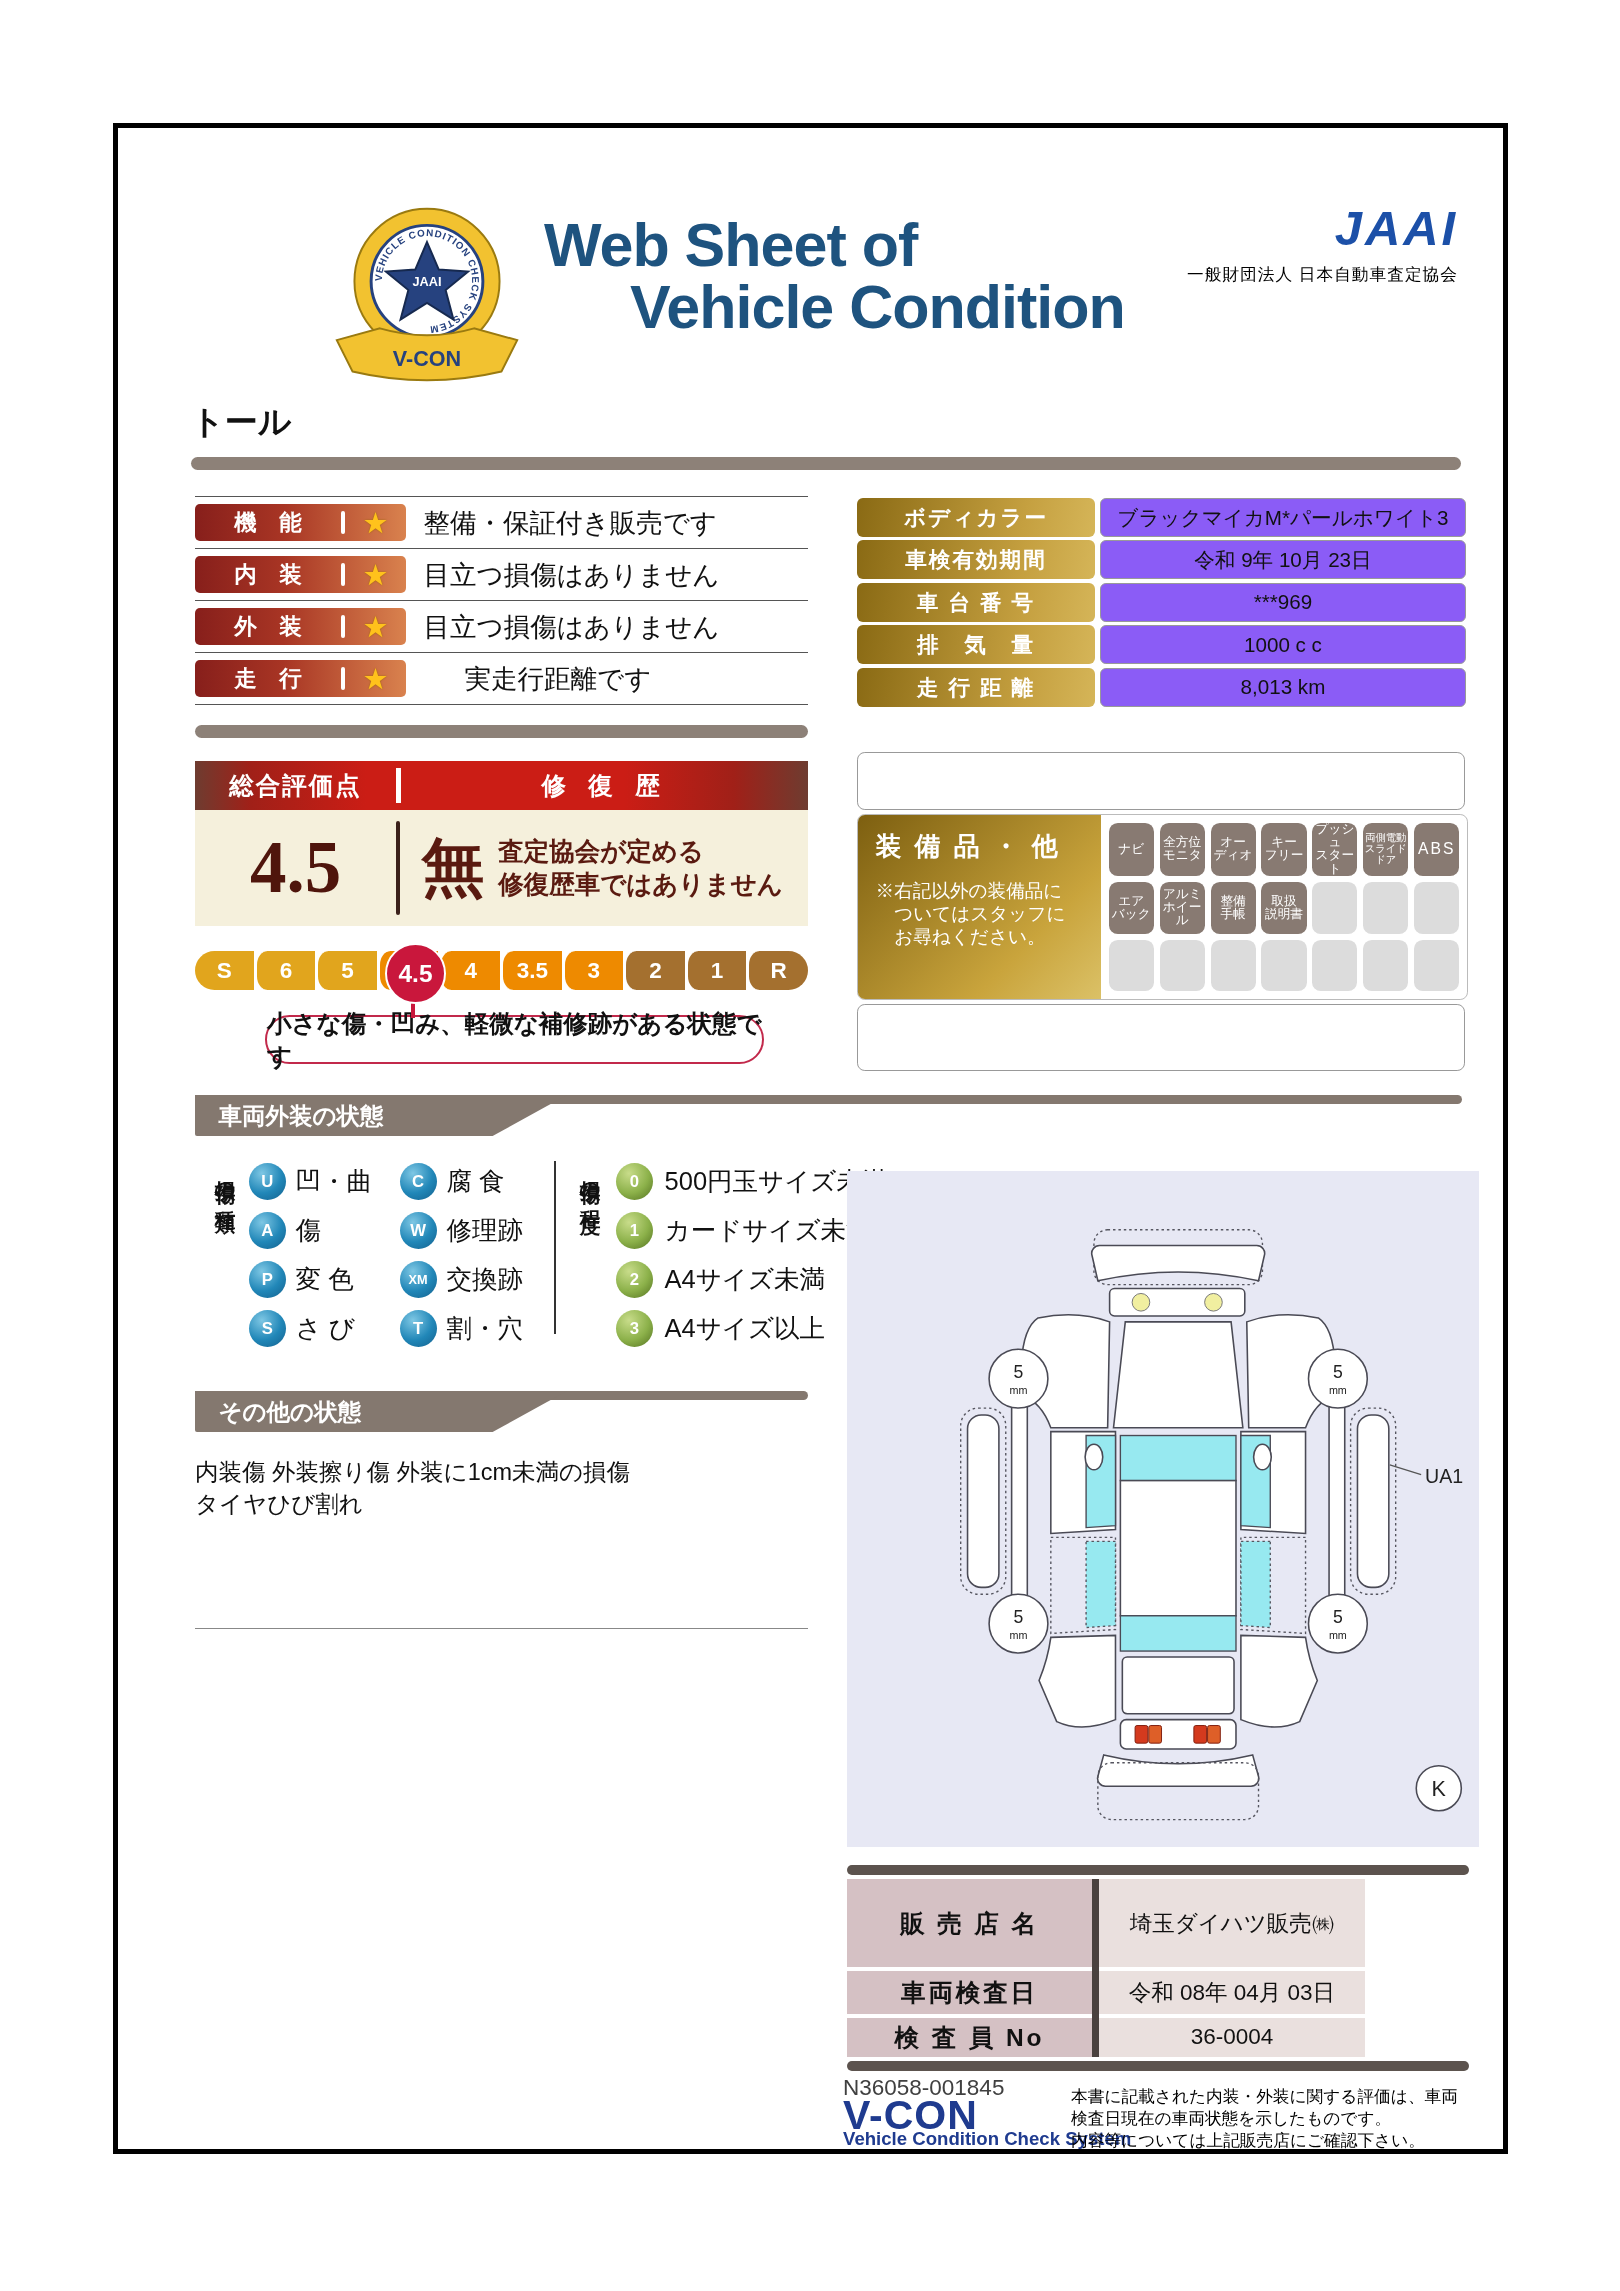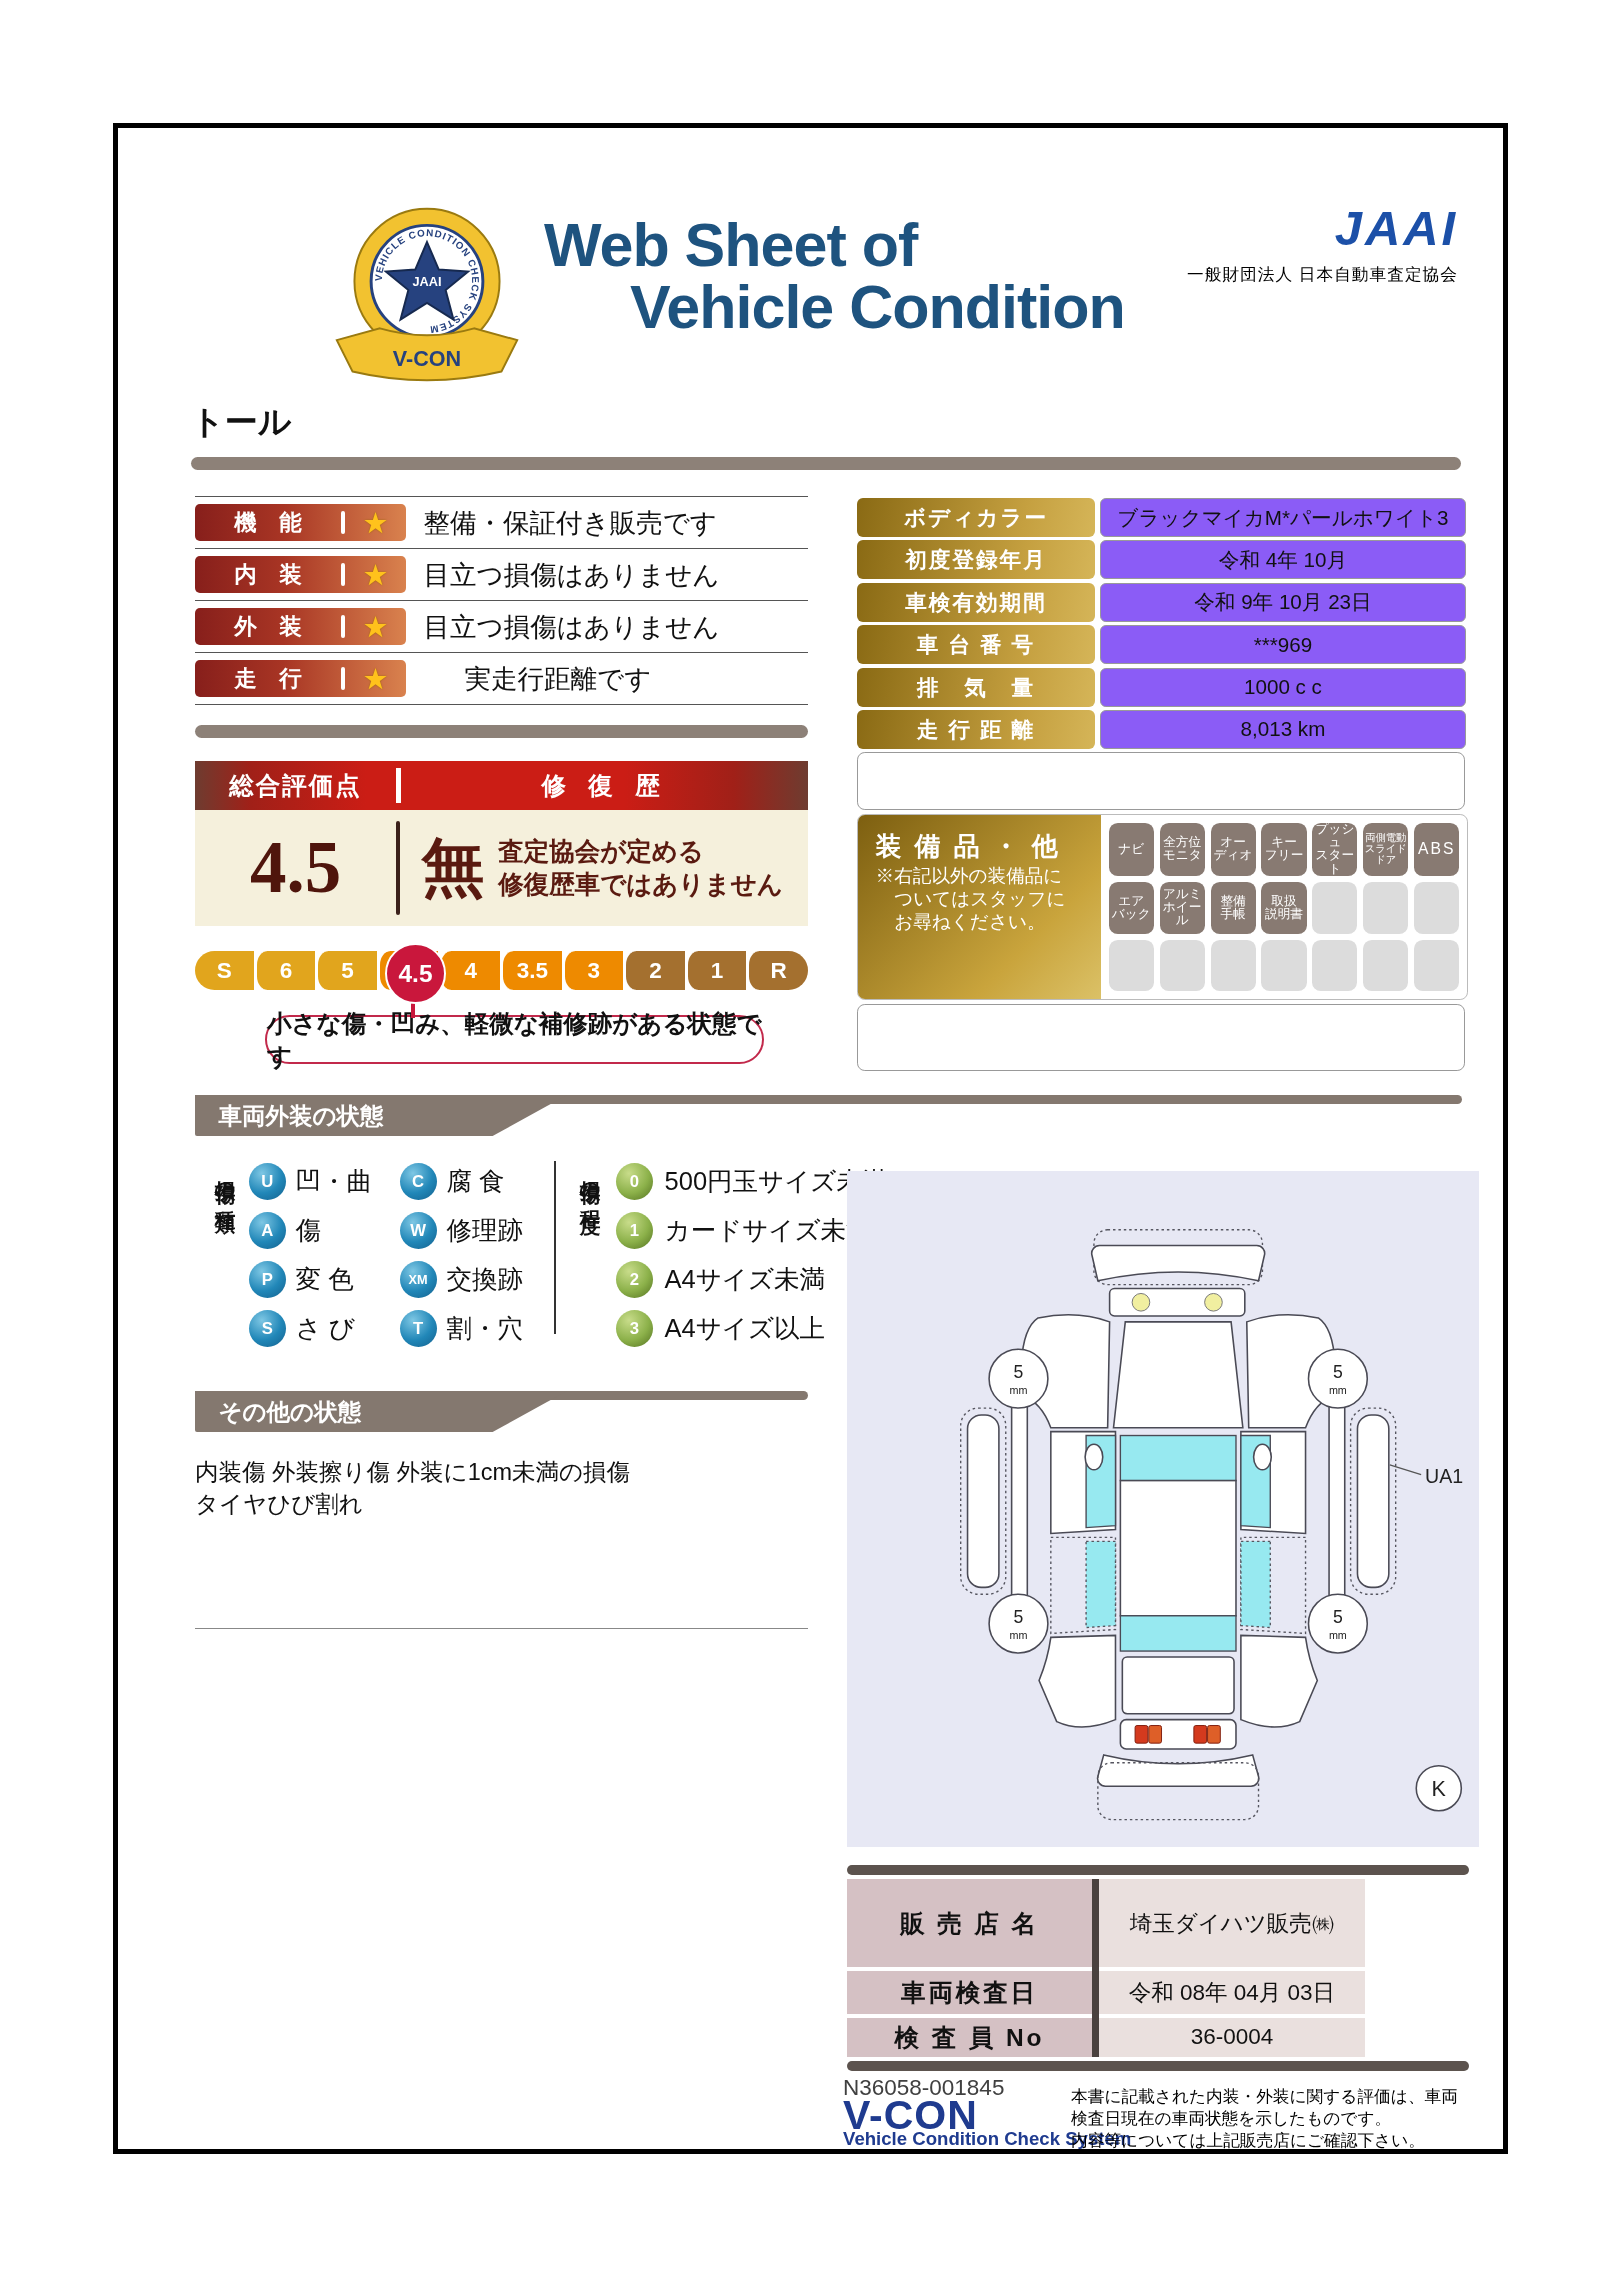--- a/index.html
+++ b/index.html
@@ -78,21 +78,21 @@
   .wbox{position:absolute;background:#fff;border:1.5px solid #999;border-radius:7.8px;}
   .box1{left:739px;top:624px;width:606px;height:56px;}
   .box2{left:739px;top:876px;width:606px;height:65px;}
 
   
   .equip{position:absolute;left:739px;top:686px;width:609px;height:184px;display:flex;
          border:1.5px solid #bbb;border-radius:7.8px;overflow:hidden;background:#fff;}
   .egold{width:243px;color:#fff;padding:13.7px 0 0 17.6px;box-sizing:border-box;
          background:linear-gradient(135deg,#7d5f10,#c9a43c 70%,#dbc167);}
   .egold .t{font-size:26px;font-weight:bold;letter-spacing:2.9px;}
-  .egold .n{font-size:18.6px;margin-top:0;line-height:1.25;}
+  .egold .n{font-size:18.6px;margin-top:15px;line-height:1.25;}
   .egrid{flex:1;display:grid;grid-template-columns:repeat(7,1fr);
          grid-template-rows:repeat(3,1fr);gap:5.9px;padding:7.8px;}
   .ebadge{border-radius:8.8px;display:flex;align-items:center;justify-content:center;
           text-align:center;font-size:12.7px;line-height:1.05;color:#fff;white-space:pre-line;}
   .on{background:#887A72;} .off{background:#DCDCDC;}
   .eb-small{font-size:10.3px;} .eb-abs{font-size:15.7px;letter-spacing:2px;}
 
   
   .shead{position:absolute;height:41px;}
   .shead .strip{position:absolute;top:0;left:0;width:100%;height:8.8px;background:#84786F;
@@ -252,24 +252,20 @@
     <div class="seg sb">R</div>
   </div>
   <div class="balloon c">4.5</div>
   <div class="tail"></div>
   <div class="callout c">小さな傷・凹み、軽微な補修跡がある状態です</div>
 
   <div class="itable">
     <div class="irow">
       <div class="ilabel">ボディカラー</div>
       <div class="ivalue">ブラックマイカM*パールホワイト3</div>
-    </div>
-    <div class="irow">
-      <div class="ilabel">初度登録年月</div>
-      <div class="ivalue">令和 4年 10月</div>
     </div>
     <div class="irow">
       <div class="ilabel">車検有効期間</div>
       <div class="ivalue">令和 9年 10月 23日</div>
     </div>
     <div class="irow">
       <div class="ilabel">車 台 番 号</div>
       <div class="ivalue">***969</div>
     </div>
     <div class="irow">

